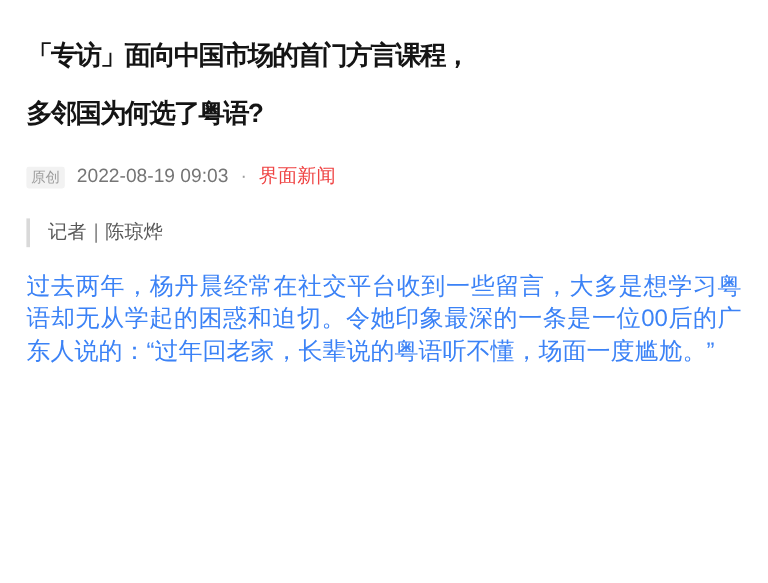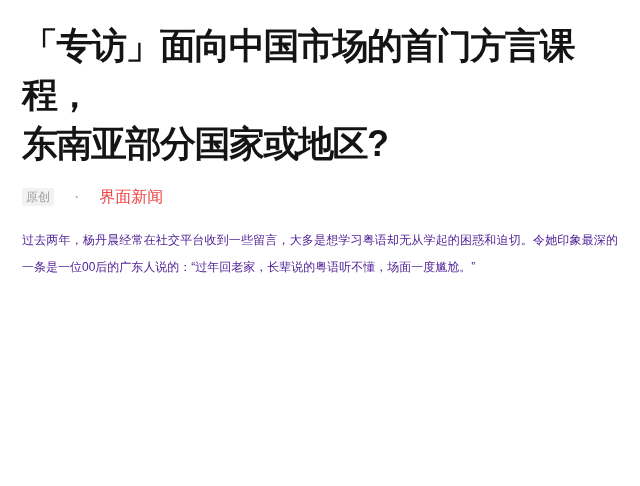--- a/index.html
+++ b/index.html
@@ -13,32 +13,32 @@
   }
   .page {
     box-sizing: border-box;
     width: 640px;
     height: 486px;
     padding: 0 22px;
     background: #ffffff;
   }
   .title {
     margin: 21px 0 0 0;
-    font-size: 36px;
+    font-size: 22px;
     font-weight: 800;
     line-height: 49px;
     letter-spacing: -1.5px;
     color: #141414;
   }
   .title .title-line { display: block; }
   .meta {
     margin-top: 18px;
     display: flex;
     align-items: center;
-    gap: 20px;
+    gap: 10px;
     font-size: 16px;
     line-height: 21px;
     color: #757575;
   }
   .badge {
     display: inline-block;
     font-size: 12px;
     line-height: 16px;
     padding: 1px 4px;
     color: #9c9c9c;
@@ -51,40 +51,44 @@
   .byline {
     margin-top: 24px;
     border-left: 3px solid #d9d9d9;
     padding-left: 15px;
     font-size: 16px;
     line-height: 24px;
     color: #595959;
   }
   .body-text p {
     margin: 20px 0 0 0;
-    font-size: 12px;
+    font-size: 20px;
     line-height: 27px;
-    color: #4c1d95;
+    color: #3b82f6;
     text-align: justify;
   }
 </style>
 </head>
 <body>
 
 <div class="page">
 
   <h1 class="title">
     <span class="title-line">「专访」面向中国市场的首门方言课程，</span>
-    <span class="title-line">东南亚部分国家或地区?</span>
+    <span class="title-line">多邻国为何选了粤语?</span>
   </h1>
 
   <div class="meta">
     <span class="badge">原创</span>
+    <span class="date">2022-08-19 09:03</span>
     <span class="dot">·</span>
     <span class="source">界面新闻</span>
   </div>
 
+  <div class="byline">
+    <span>记者｜陈琼烨</span>
+  </div>
 
   <div class="body-text">
     <p>过去两年，杨丹晨经常在社交平台收到一些留言，大多是想学习粤语却无从学起的困惑和迫切。令她印象最深的一条是一位00后的广东人说的：“过年回老家，长辈说的粤语听不懂，场面一度尴尬。”</p>
   </div>
 
 </div>
 
 </body></html>

